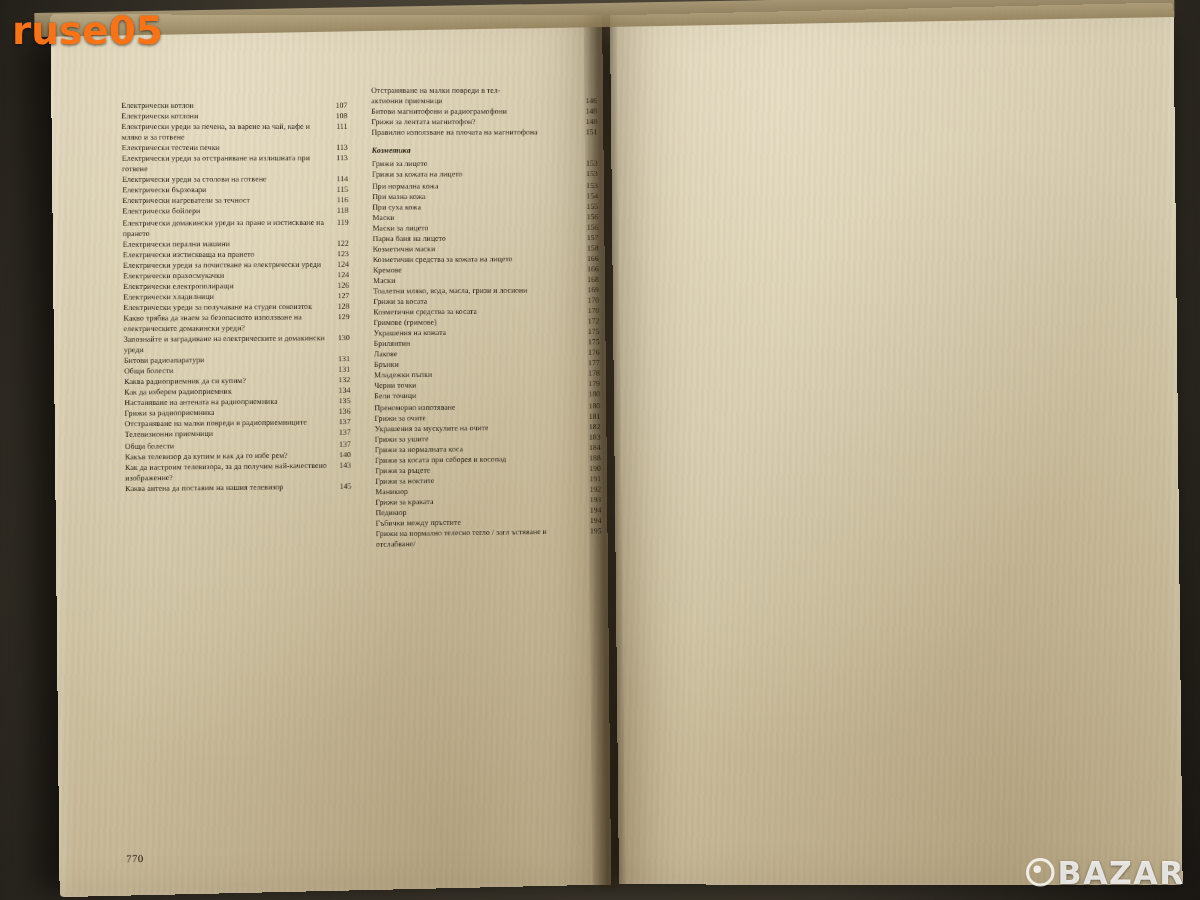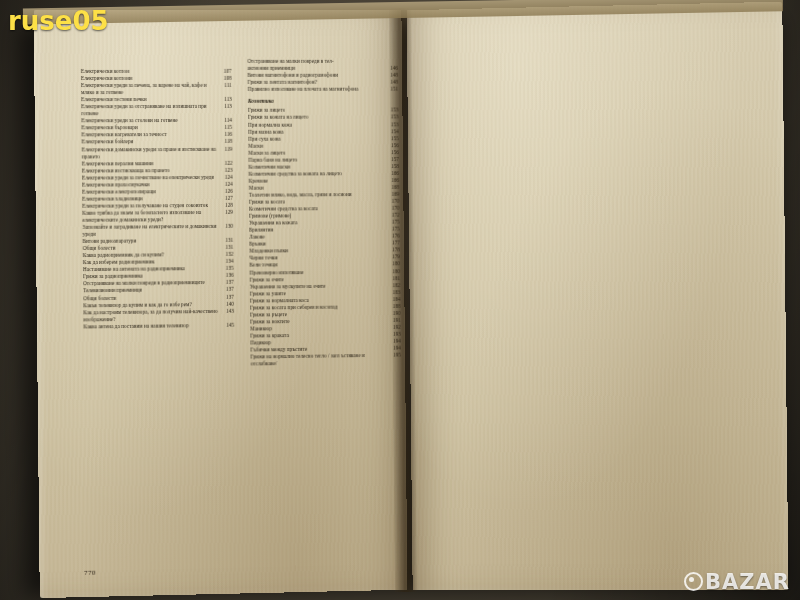--- a/index.html
+++ b/index.html
@@ -100,21 +100,21 @@
 
   .folio{
     position:absolute;left:44px;top:556px;font-size:7px;color:#2a2116;
     letter-spacing:.4px;
   }
 
   
   .wm-topleft{
     position:absolute;left:8px;top:6px;
     font-family:"DejaVu Sans", sans-serif;
-    font-size:26px;font-weight:bold;color:#fde047;
+    font-size:26px;font-weight:bold;color:#f97316;
     text-shadow:0 1px 2px rgba(0,0,0,.6);
     letter-spacing:0px;
   }
   .wm-bazar{
     position:absolute;right:10px;bottom:6px;
     font-family:"DejaVu Sans", sans-serif;
     font-size:21px;font-weight:bold;color:rgba(255,255,255,.82);
     letter-spacing:1px;
     text-shadow:0 1px 2px rgba(0,0,0,.45);
     margin-top:37px;

